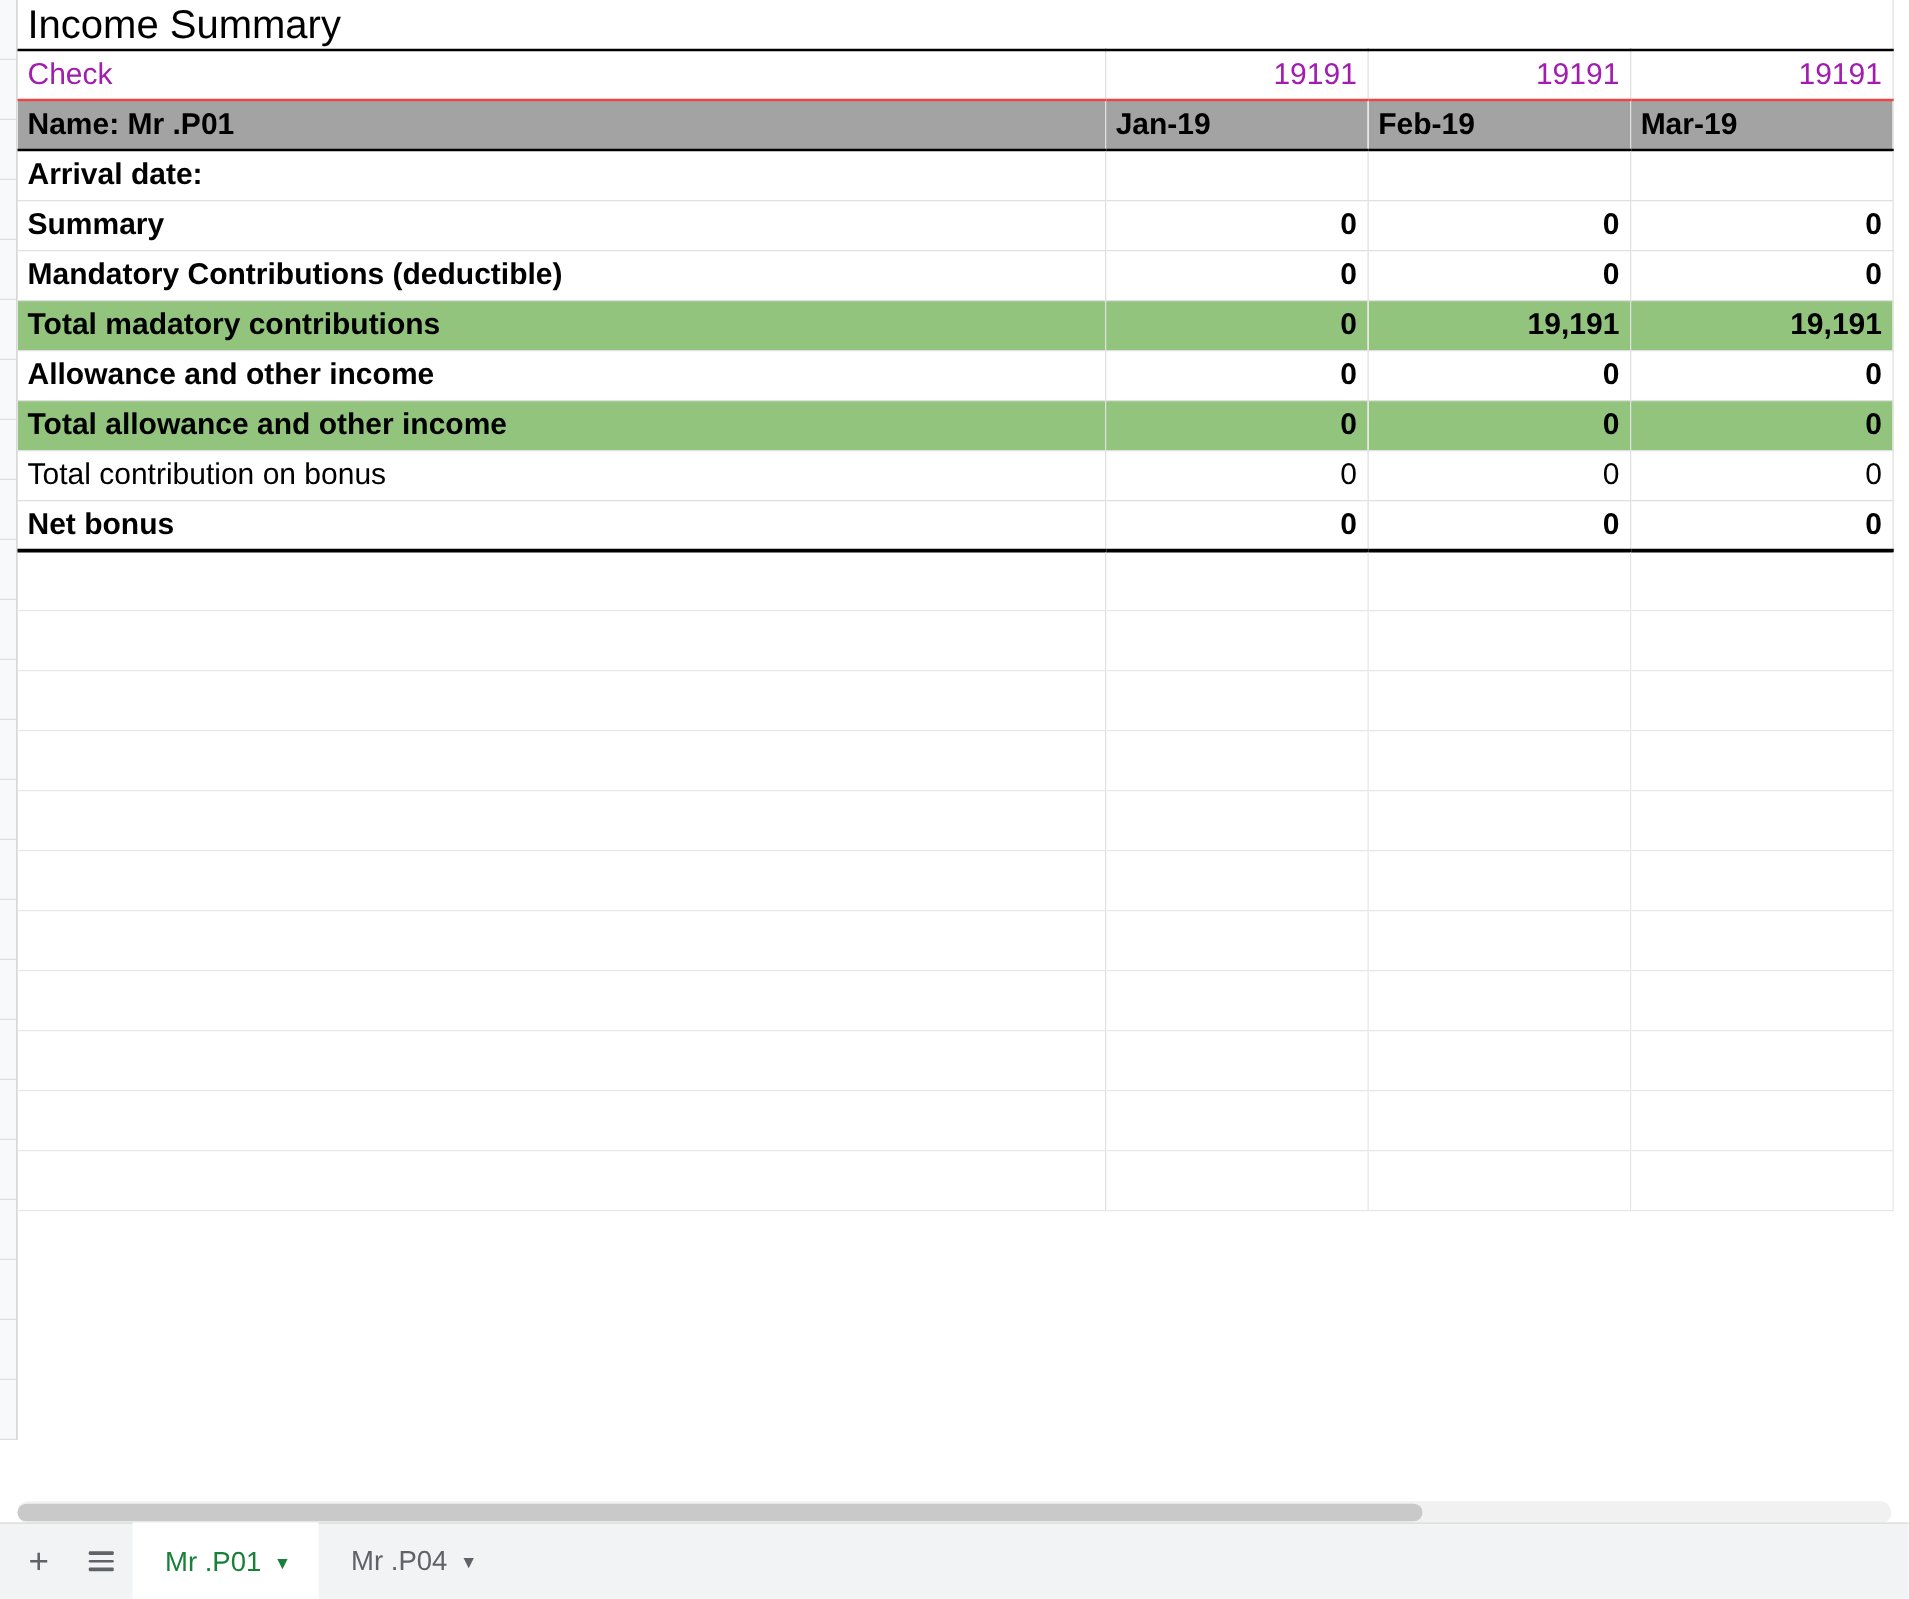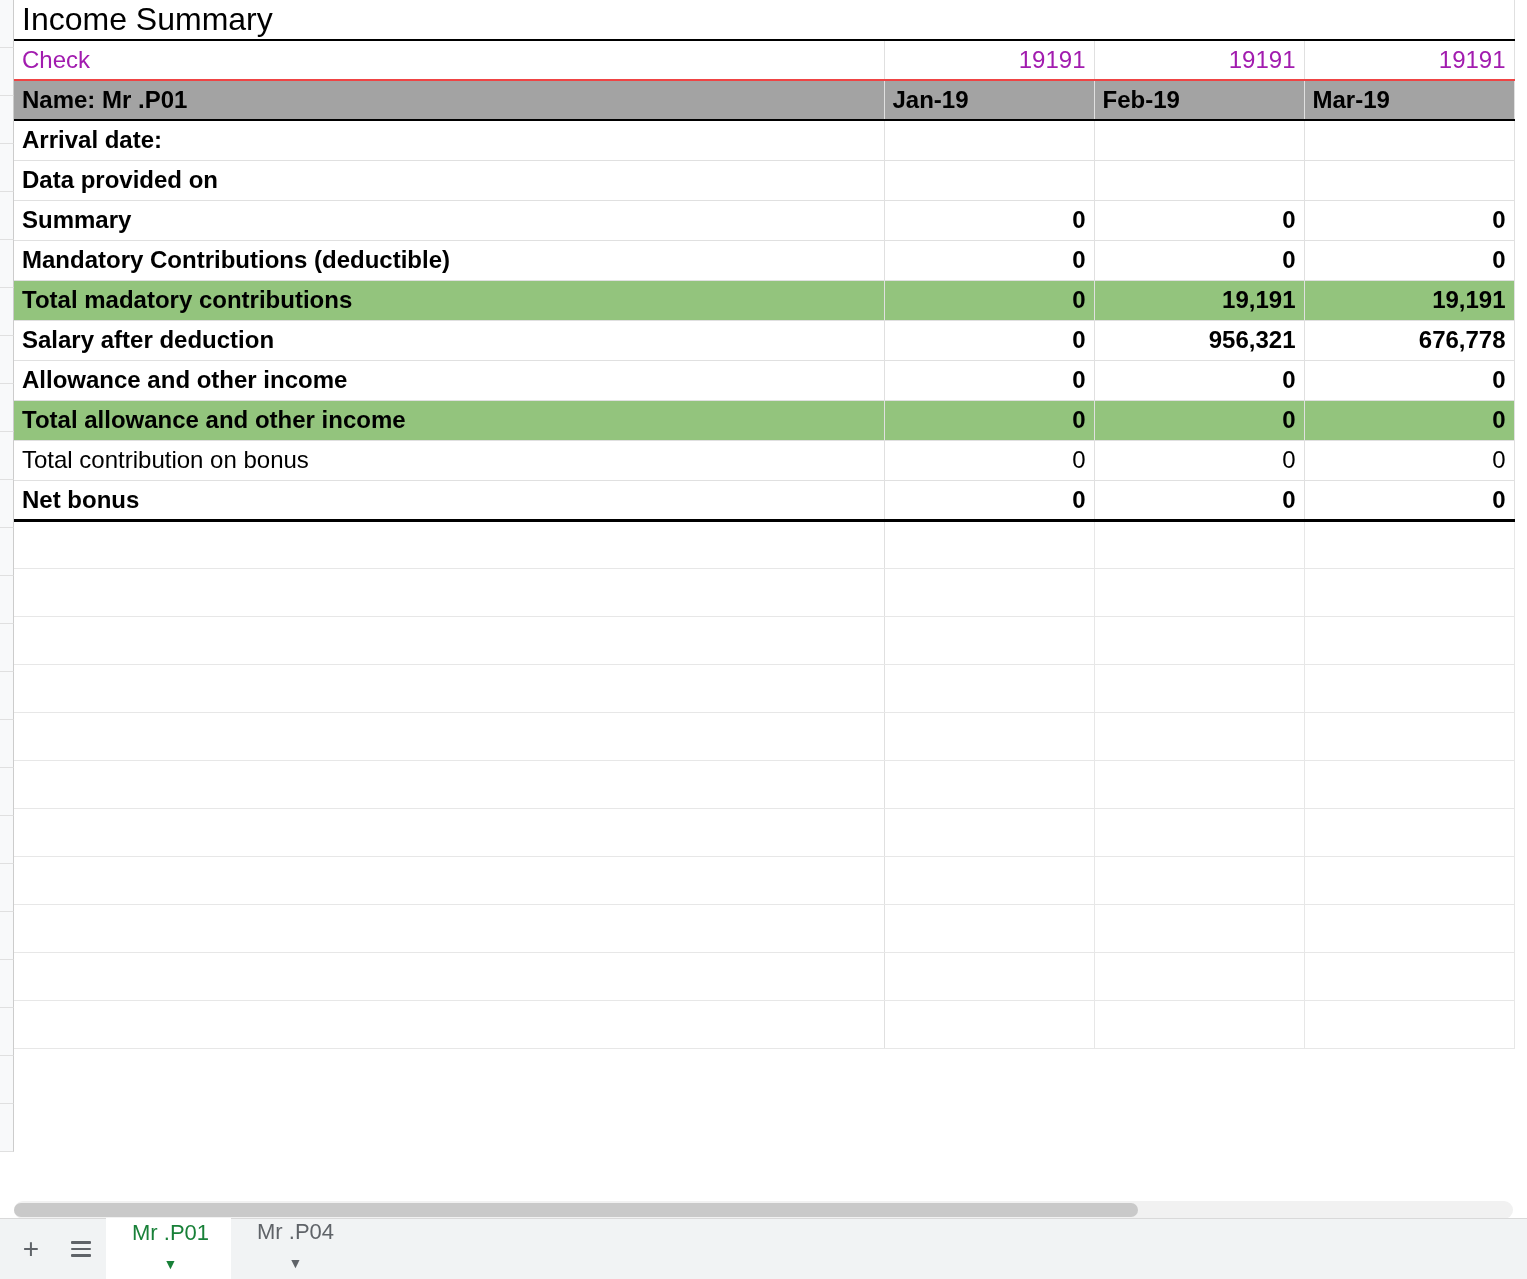--- a/index.html
+++ b/index.html
@@ -131,21 +131,20 @@
   }
   .tab {
     height: 60px;
     display: flex;
     align-items: center;
     padding: 0 22px 0 26px;
     font-size: 22px;
     color: #5f6368;
     cursor: pointer;
     gap: 10px;
-    flex-direction: column;
   }
   .tab.active {
     background: #fff;
     color: #188038;
     font-weight: 500;
     border-top: 2px solid transparent;
   }
   .tab .caret {
     font-size: 14px;
     color: inherit;
@@ -220,48 +219,36 @@
         <td class="num">Mar-19</td>
       </tr>
 
       <tr class="bold-row">
           <td>Arrival date:</td>
           <td class="num"></td>
           <td class="num"></td>
           <td class="num"></td>
         </tr>
       <tr class="bold-row">
-          <td>Data provided on</td>
-          <td class="num"></td>
-          <td class="num"></td>
-          <td class="num"></td>
-        </tr>
-      <tr class="bold-row">
           <td>Summary</td>
           <td class="num">0</td>
           <td class="num">0</td>
           <td class="num">0</td>
         </tr>
       <tr class="bold-row">
           <td>Mandatory Contributions (deductible)</td>
           <td class="num">0</td>
           <td class="num">0</td>
           <td class="num">0</td>
         </tr>
       <tr class="green-row">
           <td>Total madatory contributions</td>
           <td class="num">0</td>
           <td class="num">19,191</td>
           <td class="num">19,191</td>
-        </tr>
-      <tr class="bold-row">
-          <td>Salary after deduction</td>
-          <td class="num">0</td>
-          <td class="num">956,321</td>
-          <td class="num">676,778</td>
         </tr>
       <tr class="bold-row">
           <td>Allowance and other income</td>
           <td class="num">0</td>
           <td class="num">0</td>
           <td class="num">0</td>
         </tr>
       <tr class="green-row">
           <td>Total allowance and other income</td>
           <td class="num">0</td>

